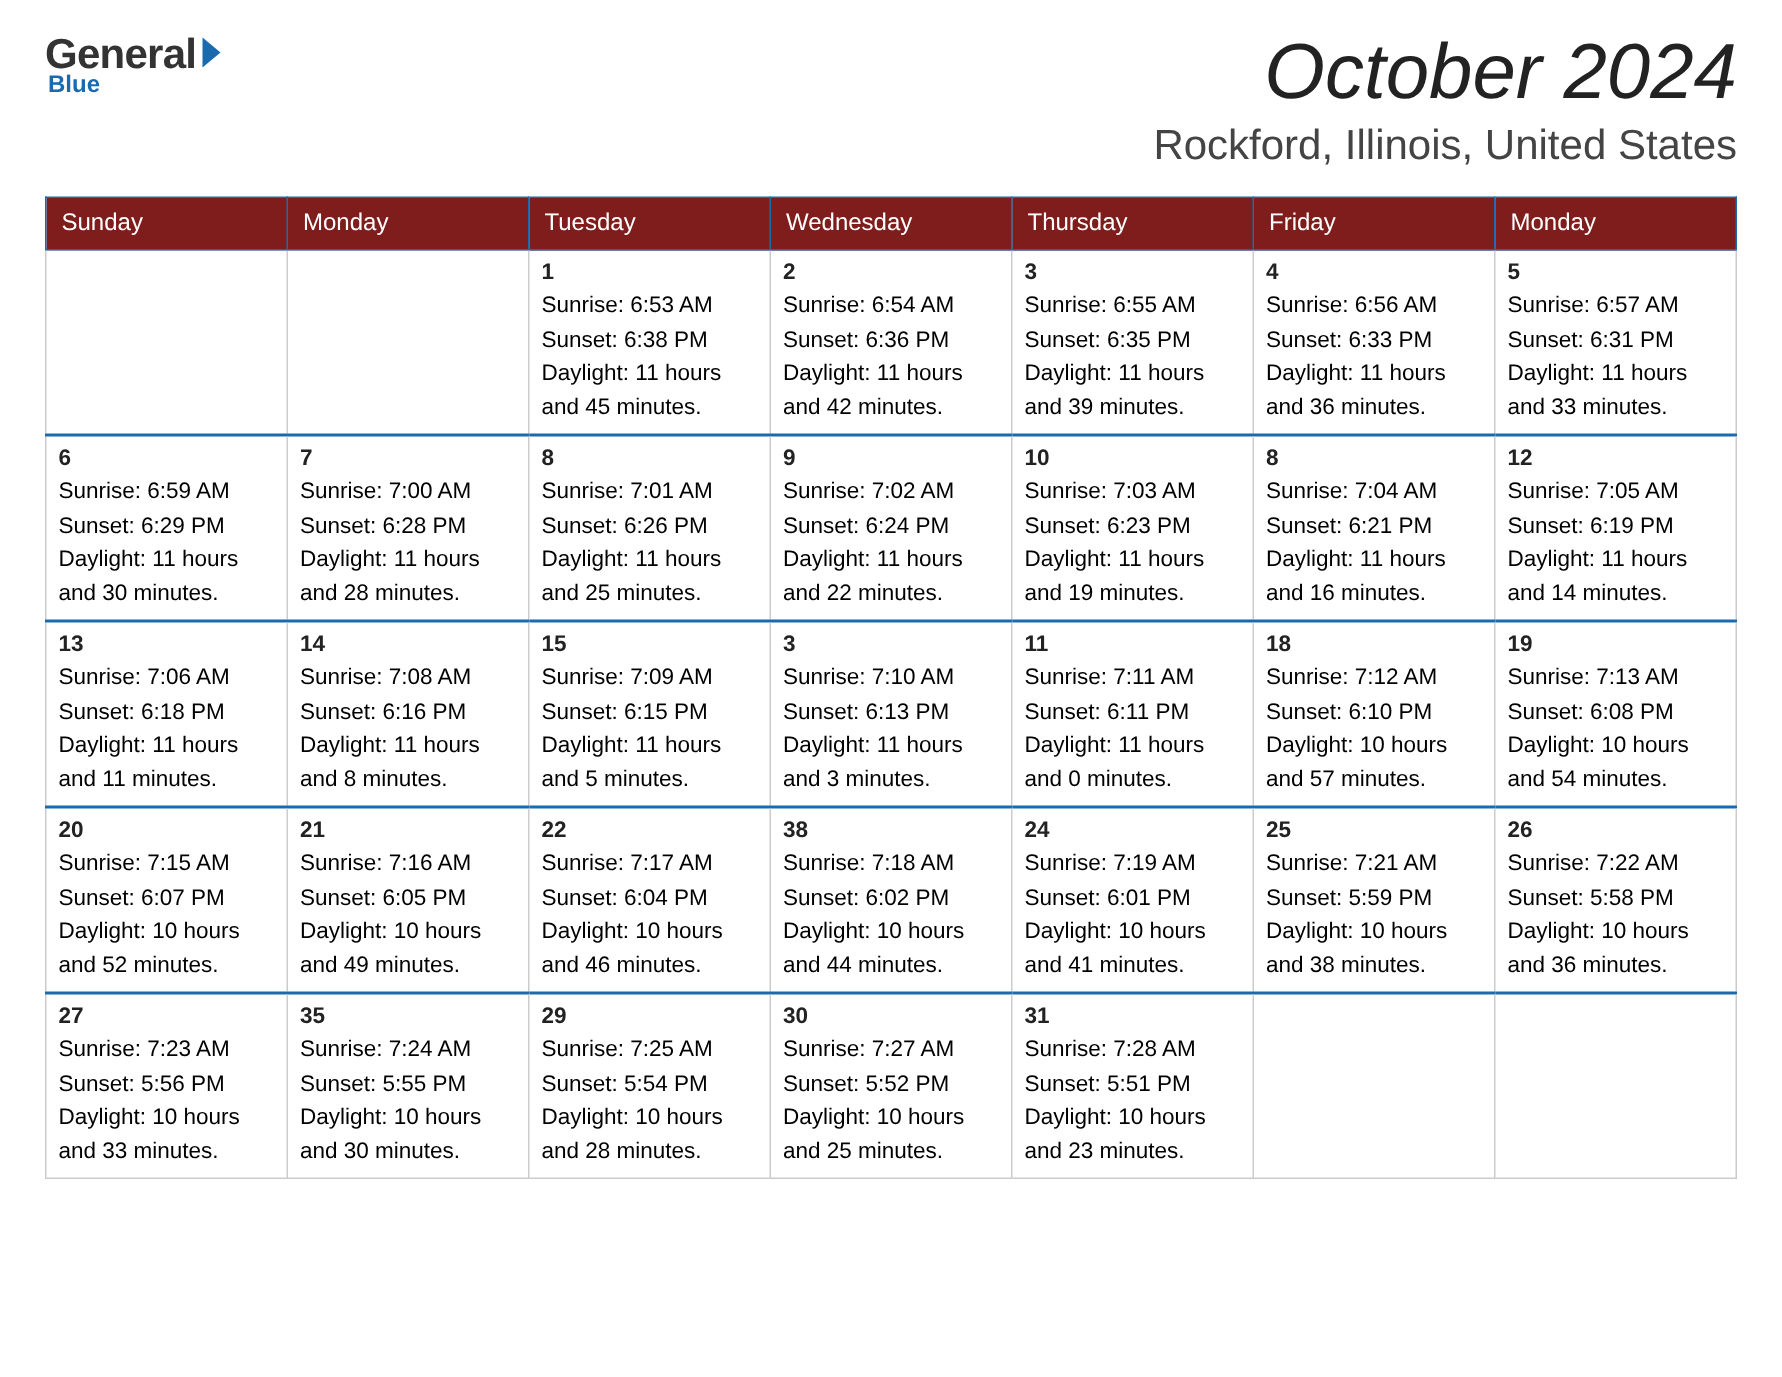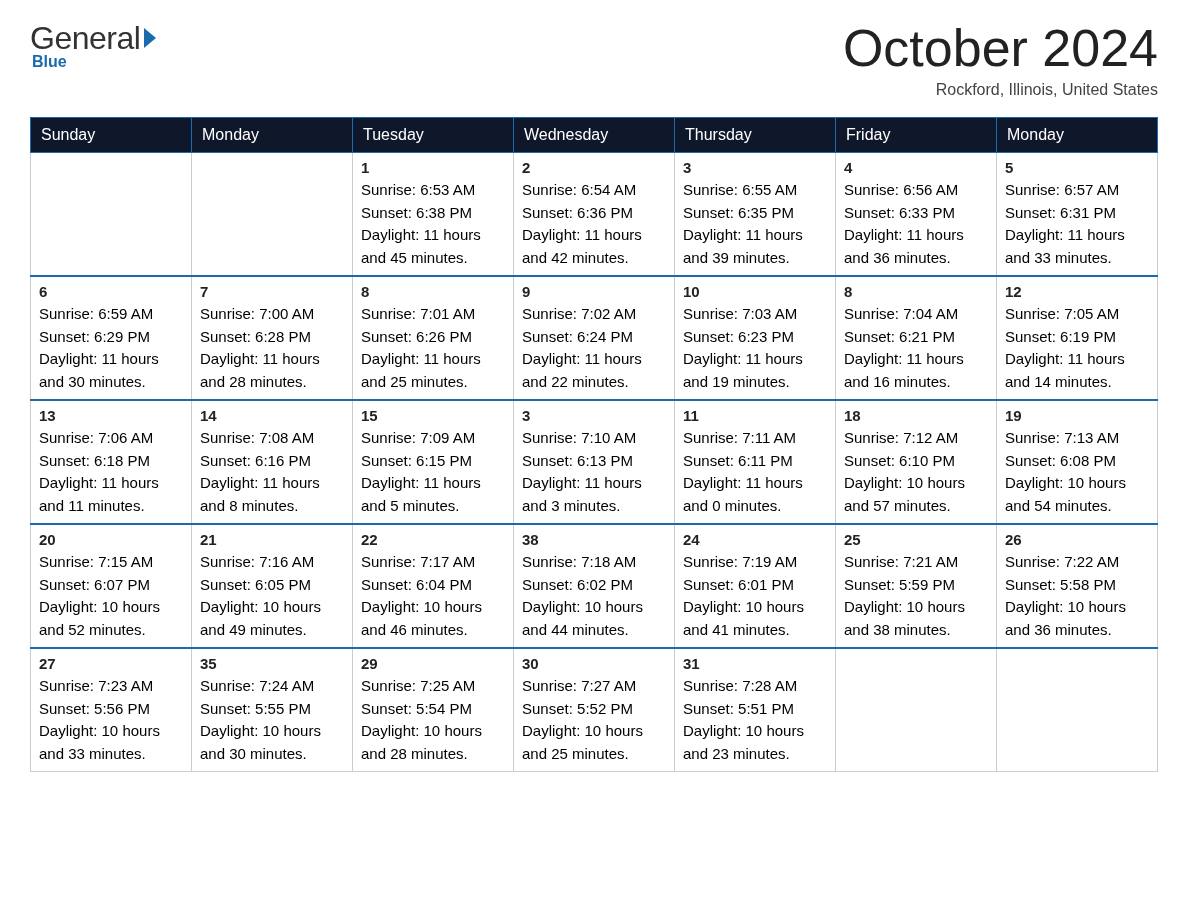--- a/index.html
+++ b/index.html
@@ -20,22 +20,22 @@
       display: flex;
       flex-direction: column;
       align-items: flex-start;
     }
     .logo-text {
       display: flex;
       align-items: center;
       gap: 0;
     }
     .logo-general {
-      font-size: 32px;
-      font-weight: normal;
+      font-size: 28px;
+      font-weight: bold;
       color: #333;
       letter-spacing: -0.5px;
     }
     .logo-arrow {
       width: 0;
       height: 0;
       border-left: 12px solid #1a6aad;
       border-top: 10px solid transparent;
       border-bottom: 10px solid transparent;
       margin-left: 4px;
@@ -49,33 +49,34 @@
       margin-top: -4px;
     }
     .title-area {
       text-align: right;
     }
     .month-title {
       font-size: 52px;
       font-weight: normal;
       color: #222;
       line-height: 1.1;
+      font-style: italic;
     }
     .location {
-      font-size: 16px;
+      font-size: 28px;
       color: #444;
       margin-top: 4px;
     }
     .calendar {
       width: 100%;
       border-collapse: collapse;
       border: 1px solid #1a6aad;
     }
     .calendar th {
-      background: #0f172a;
+      background: #7f1d1d;
       color: #fff;
       font-size: 16px;
       font-weight: normal;
       padding: 8px 10px;
       text-align: left;
       border: 1px solid #1a6aad;
     }
     .calendar td {
       vertical-align: top;
       border: 1px solid #ccc;

